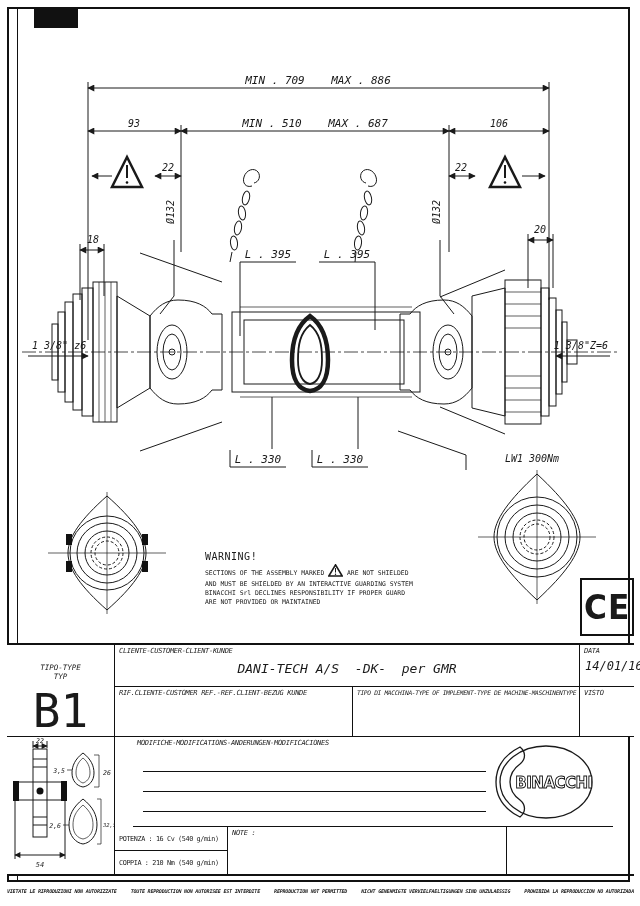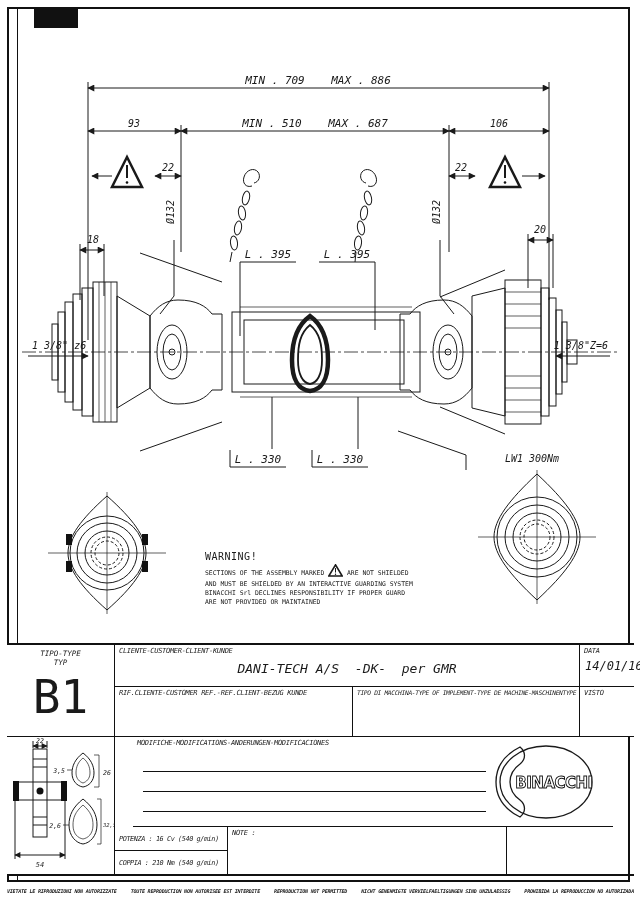--- a/index.html
+++ b/index.html
@@ -26,25 +26,25 @@
   .ce-box{position:absolute;left:580px;top:578px;width:54px;height:58px;border:2px solid #111;box-sizing:border-box;
           display:flex;align-items:center;justify-content:center;}
   .ce-text{font-family:"DejaVu Sans",sans-serif;font-weight:bold;font-size:34px;letter-spacing:1px;transform:scaleX(0.92);}
   
   .cell{position:absolute;box-sizing:border-box;border:0 solid #111;background:#fff;}
   .b-r{border-right:1px solid #111;} .b-b{border-bottom:1px solid #111;} .b-t{border-top:2px solid #111;}
   .lbl{font-size:7px;font-style:italic;letter-spacing:-0.3px;padding:2px 0 0 4px;}
   .lbl-sm{font-size:6.2px;}
   .pre{white-space:pre;}
   .tipo-cell{text-align:center;}
-  .tipo-lab{font-size:7.5px;font-style:italic;margin-top:4px;}
+  .tipo-lab{font-size:7.5px;font-style:italic;margin-top:18px;}
   .typ-val{font-size:46px;line-height:48px;margin-top:6px;}
   .cliente-val{font-size:13px;font-style:italic;text-align:center;margin-top:6px;}
   .data-val{font-size:12px;font-style:italic;padding:4px 0 0 5px;}
-  .pot-row{height:23px;display:flex;align-items:center;padding-left:4px;font-size:6.8px;font-style:italic;letter-spacing:-0.4px;}
+  .pot-row{height:23px;display:flex;align-items:center;padding-left:4px;font-size:6.8px;letter-spacing:-0.4px;}
   .codice-val{font-size:13px;font-style:italic;text-align:right;padding:4px 3px 0 0;}
   .mod-line{position:absolute;left:10px;width:372px;border-top:1px solid #111;}
   .dbl-line{position:absolute;left:7px;top:874px;width:627px;height:2px;border-top:1.5px solid #111;border-bottom:1px solid #111;box-sizing:border-box;}
   .footer{position:absolute;left:7px;top:888px;width:627px;display:flex;justify-content:space-between;
           font-size:5px;font-style:italic;font-weight:bold;letter-spacing:-0.2px;}
 </style>
 </head>
 <body>
 
 <div class="sheet">
@@ -245,20 +245,23 @@
           <circle cx="7.5" cy="10.3" r="0.7" class="fillb"></circle>
         </svg>
       </span>
       <span>ARE NOT SHIELDED</span>
     </div>
     <div>AND MUST BE SHIELDED BY AN INTERACTIVE GUARDING SYSTEM</div>
     <div>BINACCHI Srl DECLINES RESPONSIBILITY IF PROPER GUARD</div>
     <div>ARE NOT PROVIDED OR MAINTAINED</div>
   </div>
 
+  <div class="ce-box">
+    <span class="ce-text">CE</span>
+  </div>
 
   <div class="cell b-t b-r tipo-cell" style="left:7px;top:643px;width:108px;height:94px;border-bottom:1px solid #111;">
     <div class="tipo-lab">TIPO-TYPE</div>
     <div class="tipo-lab" style="margin-top:0;">TYP</div>
     <div class="typ-val">B1</div>
   </div>
 
   <div class="cell b-r" style="left:7px;top:737px;width:108px;height:137px;">
     <svg viewBox="0 0 108 137" width="108" height="137" style="position:static">
       <defs>

